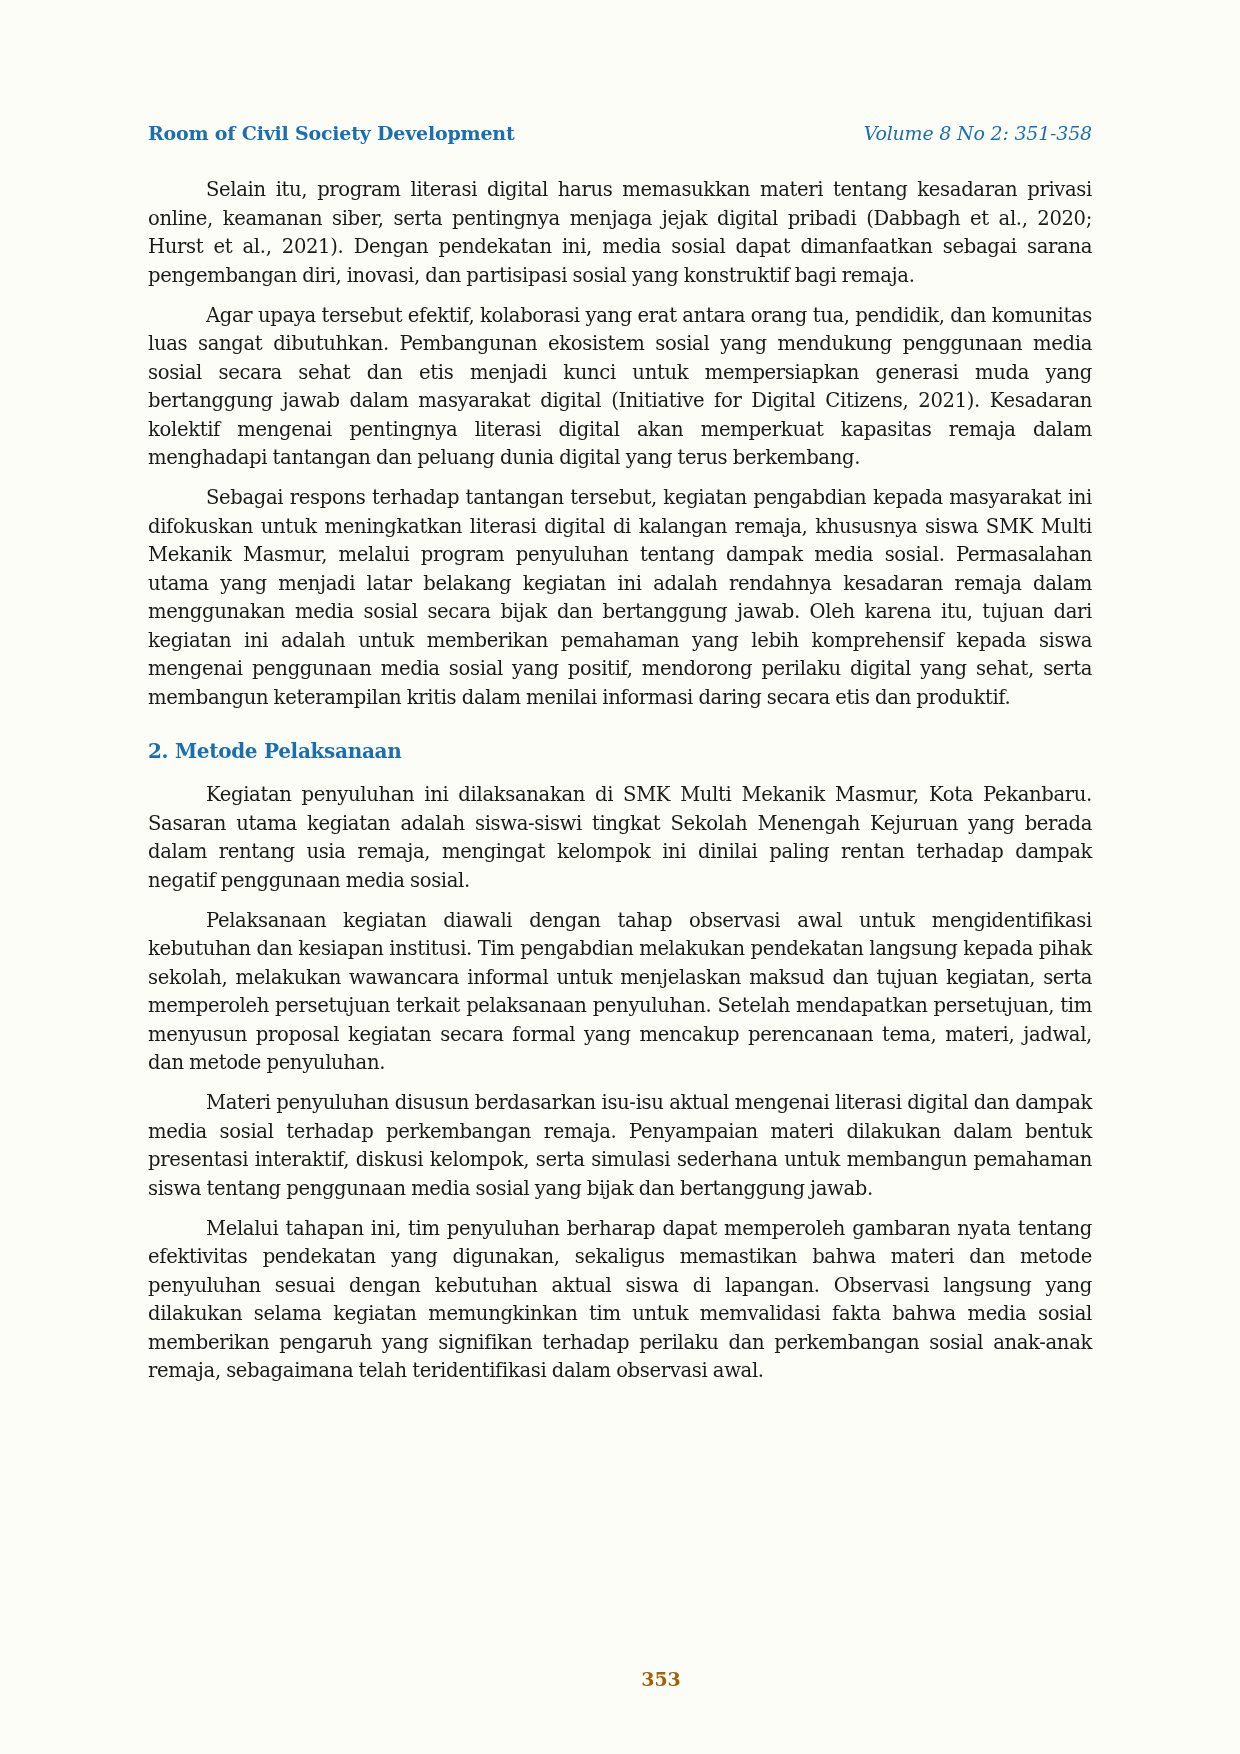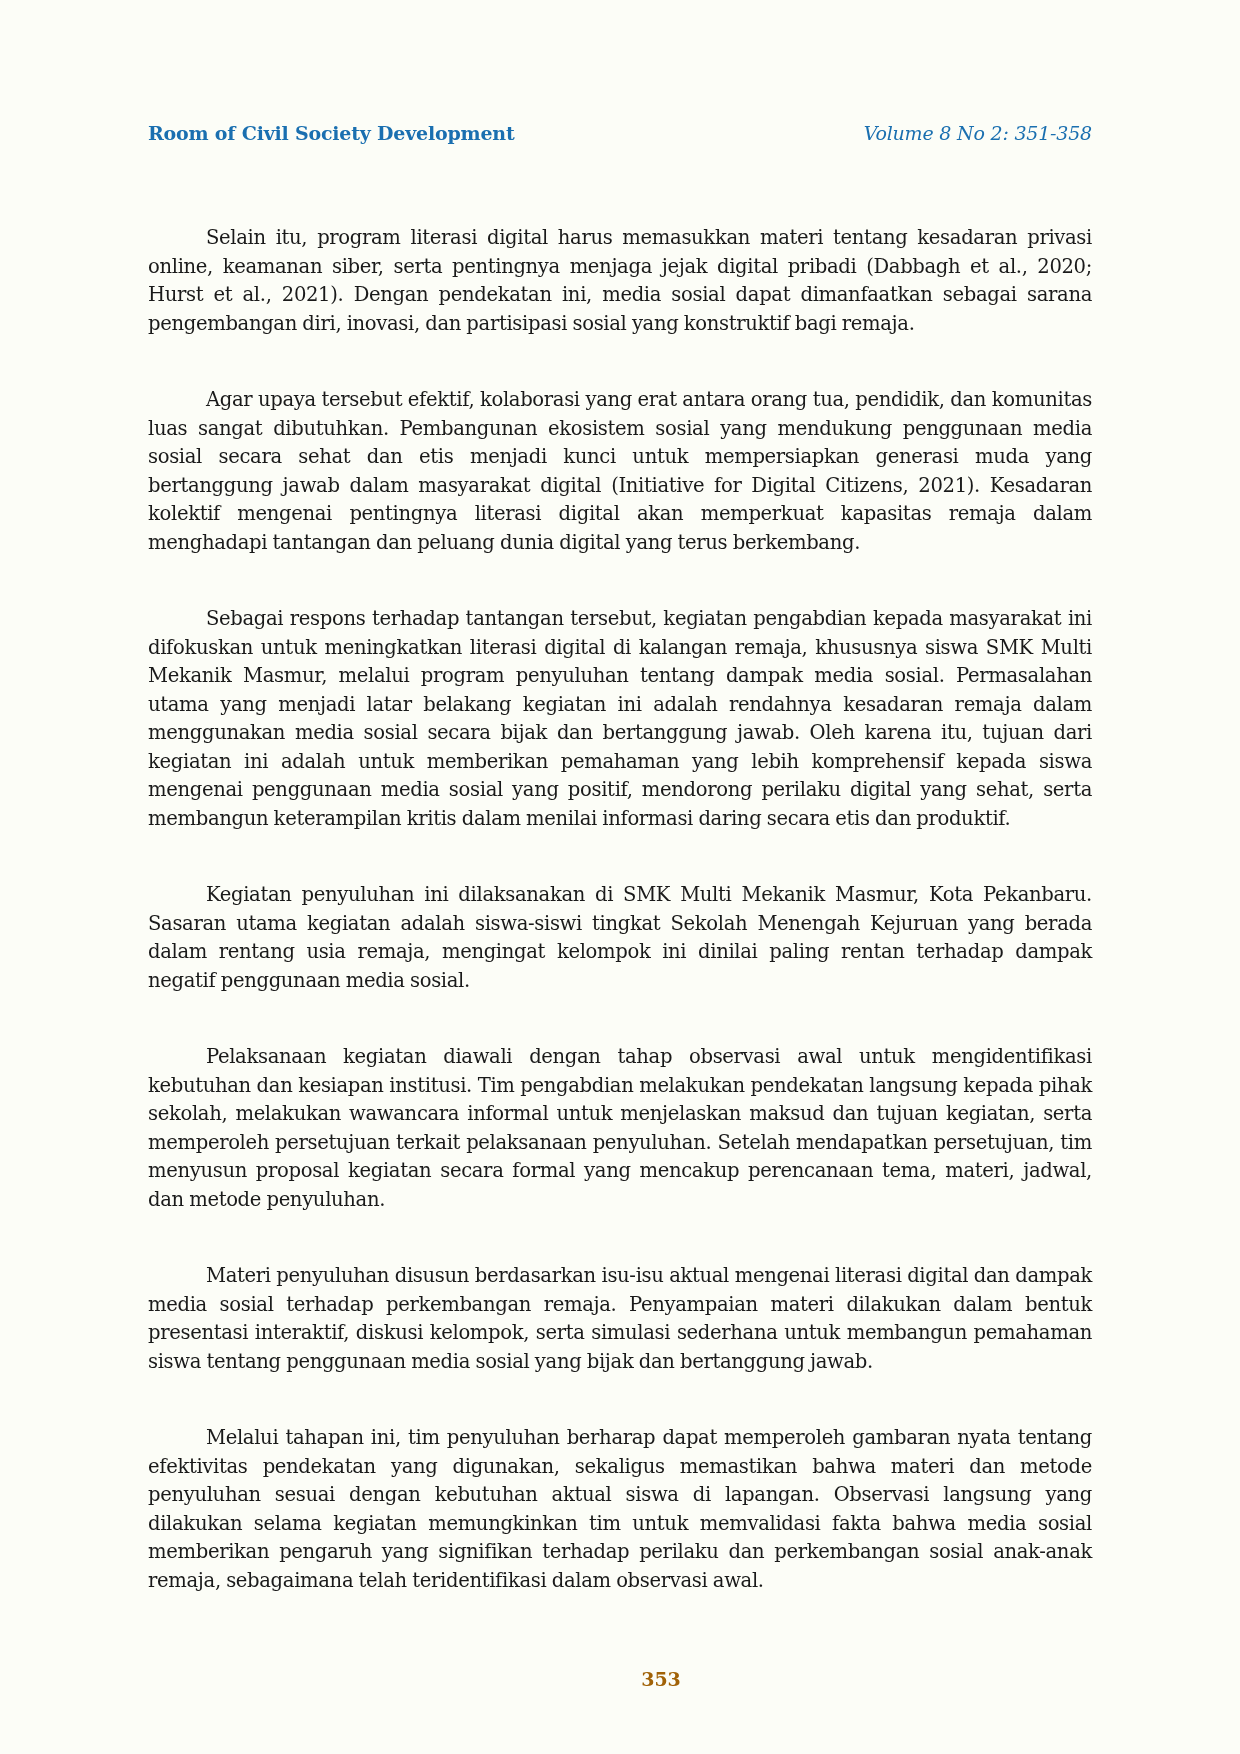--- a/index.html
+++ b/index.html
@@ -46,21 +46,20 @@
     .para {
       margin: 0 0 11.5px 0;
       font-size: 19.6px;
       line-height: 28.5px;
       text-align: justify;
       letter-spacing: -0.35px;
       word-spacing: -0.5px;
     }
     .para.indent {
       text-indent: 58px;
-      margin-top: 48px;
     }
     .section-heading {
       color: #1a6fb0;
       font-weight: bold;
       font-size: 20px;
       margin: 25px 0 16px 0;
       line-height: 28px;
       letter-spacing: -0.3px;
     }
     .page-number {
@@ -81,20 +80,21 @@
 <header class="page-header">
   <span class="journal-title">Room of Civil Society Development</span>
   <span class="volume-info">Volume 8 No 2: 351-358</span>
 </header>
 
 <main class="content">
   <p class="para indent">Selain itu, program literasi digital harus memasukkan materi tentang kesadaran privasi online, keamanan siber, serta pentingnya menjaga jejak digital pribadi (Dabbagh et al., 2020; Hurst et al., 2021). Dengan pendekatan ini, media sosial dapat dimanfaatkan sebagai sarana pengembangan diri, inovasi, dan partisipasi sosial yang konstruktif bagi remaja.</p>
   <p class="para indent">Agar upaya tersebut efektif, kolaborasi yang erat antara orang tua, pendidik, dan komunitas luas sangat dibutuhkan. Pembangunan ekosistem sosial yang mendukung penggunaan media sosial secara sehat dan etis menjadi kunci untuk mempersiapkan generasi muda yang bertanggung jawab dalam masyarakat digital (Initiative for Digital Citizens, 2021). Kesadaran kolektif mengenai pentingnya literasi digital akan memperkuat kapasitas remaja dalam menghadapi tantangan dan peluang dunia digital yang terus berkembang.</p>
   <p class="para indent">Sebagai respons terhadap tantangan tersebut, kegiatan pengabdian kepada masyarakat ini difokuskan untuk meningkatkan literasi digital di kalangan remaja, khususnya siswa SMK Multi Mekanik Masmur, melalui program penyuluhan tentang dampak media sosial. Permasalahan utama yang menjadi latar belakang kegiatan ini adalah rendahnya kesadaran remaja dalam menggunakan media sosial secara bijak dan bertanggung jawab. Oleh karena itu, tujuan dari kegiatan ini adalah untuk memberikan pemahaman yang lebih komprehensif kepada siswa mengenai penggunaan media sosial yang positif, mendorong perilaku digital yang sehat, serta membangun keterampilan kritis dalam menilai informasi daring secara etis dan produktif.</p>
 
+  <h2 class="section-heading">2. Metode Pelaksanaan</h2>
 
   <p class="para indent">Kegiatan penyuluhan ini dilaksanakan di SMK Multi Mekanik Masmur, Kota Pekanbaru. Sasaran utama kegiatan adalah siswa-siswi tingkat Sekolah Menengah Kejuruan yang berada dalam rentang usia remaja, mengingat kelompok ini dinilai paling rentan terhadap dampak negatif penggunaan media sosial.</p>
   <p class="para indent">Pelaksanaan kegiatan diawali dengan tahap observasi awal untuk mengidentifikasi kebutuhan dan kesiapan institusi. Tim pengabdian melakukan pendekatan langsung kepada pihak sekolah, melakukan wawancara informal untuk menjelaskan maksud dan tujuan kegiatan, serta memperoleh persetujuan terkait pelaksanaan penyuluhan. Setelah mendapatkan persetujuan, tim menyusun proposal kegiatan secara formal yang mencakup perencanaan tema, materi, jadwal, dan metode penyuluhan.</p>
   <p class="para indent">Materi penyuluhan disusun berdasarkan isu-isu aktual mengenai literasi digital dan dampak media sosial terhadap perkembangan remaja. Penyampaian materi dilakukan dalam bentuk presentasi interaktif, diskusi kelompok, serta simulasi sederhana untuk membangun pemahaman siswa tentang penggunaan media sosial yang bijak dan bertanggung jawab.</p>
   <p class="para indent">Melalui tahapan ini, tim penyuluhan berharap dapat memperoleh gambaran nyata tentang efektivitas pendekatan yang digunakan, sekaligus memastikan bahwa materi dan metode penyuluhan sesuai dengan kebutuhan aktual siswa di lapangan. Observasi langsung yang dilakukan selama kegiatan memungkinkan tim untuk memvalidasi fakta bahwa media sosial memberikan pengaruh yang signifikan terhadap perilaku dan perkembangan sosial anak-anak remaja, sebagaimana telah teridentifikasi dalam observasi awal.</p>
 </main>
 
 <footer class="page-number">353</footer>
 
 </body></html>

